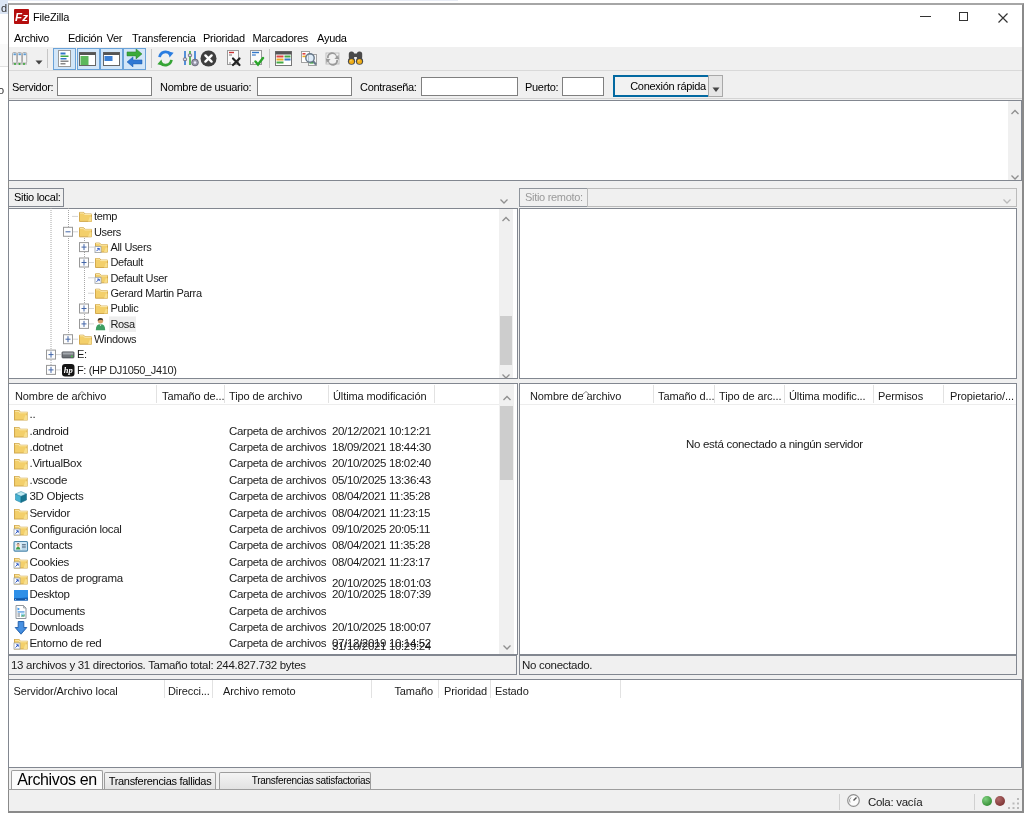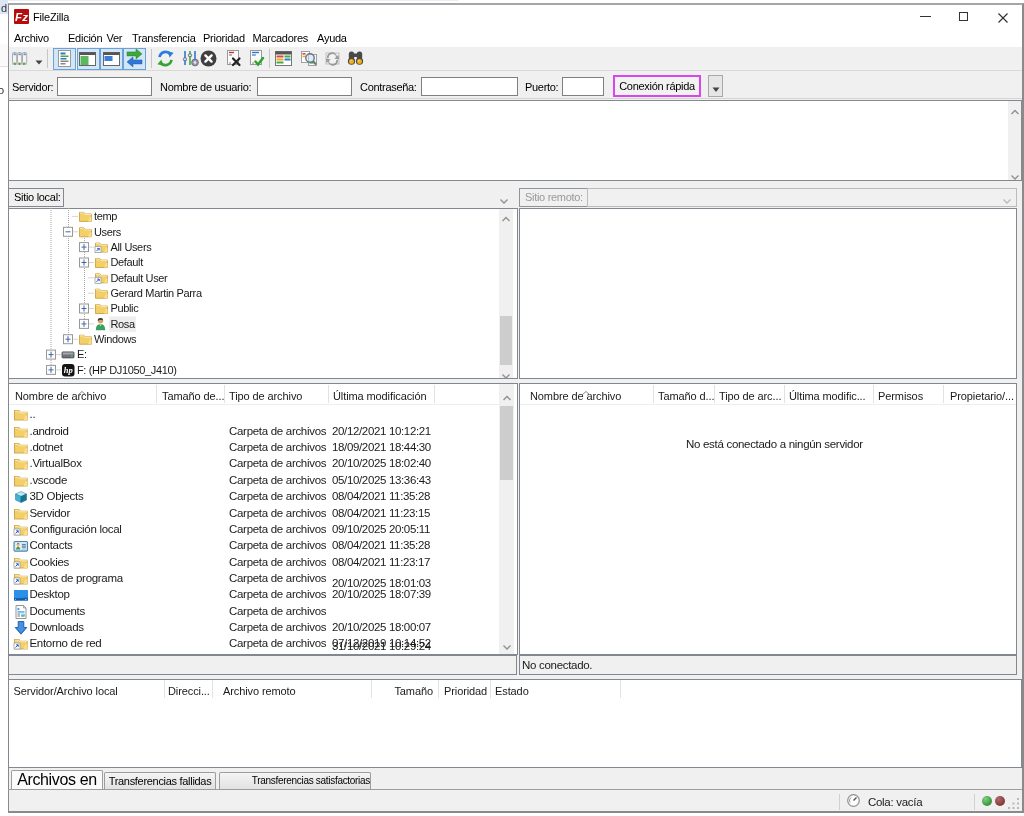--- a/index.html
+++ b/index.html
@@ -160,21 +160,21 @@
 
 <div class="abs" style="left:9px;top:71px;width:1013px;height:28px;background:#f0f0f0;border-bottom:1px solid #d4d4d4"></div>
 <div class="abs qc" style="left:12px;top:81px">Servidor:</div>
 <input style="left: 57px; top: 77px; width: 95px;">
 <div class="abs qc" style="left:160px;top:81px">Nombre de usuario:</div>
 <input style="left: 257px; top: 77px; width: 95px;">
 <div class="abs qc" style="left:360px;top:81px">Contraseña:</div>
 <input style="left: 421px; top: 77px; width: 97px;">
 <div class="abs qc" style="left:525px;top:81px">Puerto:</div>
 <input style="left: 562px; top: 77px; width: 42px;">
-<div class="abs" style="left:613px;top:75px;width:88px;height:22px;background:#f2f2f2;border:2px solid #d946ef;text-align:center;line-height:18px;font-size:11px;letter-spacing:-0.3px">Conexión rápida</div>
+<div class="abs" style="left:613px;top:75px;width:110px;height:22px;background:#f2f2f2;border:2px solid #0369a1;text-align:center;line-height:18px;font-size:11px;letter-spacing:-0.3px">Conexión rápida</div>
 <div class="abs" style="left:708px;top:75px;width:15px;height:22px;background:#e6e6e6;border:1px solid #a9a9a9"></div>
 <div class="abs" style="left:712px;top:83px;width:8px;height:8px"><svg width="8" height="8" viewBox="0 0 8 8" style="">
         <path d="M0.5,1.5 h7 l-3.5,4.5 z" fill="#444"></path>
       </svg></div>
 
 <div class="pane" style="left:8px;top:100px;width:1014px;height:81px"></div>
 <div class="sb" style="left:1008px;top:101px;width:13px;height:79px"></div>
 <div class="abs" style="left:1009.5px;top:105px;width:10px;height:7px"><svg width="10" height="7" viewBox="0 0 10 7" style="">
         <path d="M1.5,5 L5,1.5 L8.5,5" fill="none" stroke="#8f8f8f" stroke-width="1.3"></path>
       </svg></div>
@@ -521,20 +521,21 @@
 <div class="sb" style="left:499px;top:384px;width:15px;height:270px"></div>
 <div class="abs" style="left:501.5px;top:391px;width:10px;height:7px"><svg width="10" height="7" viewBox="0 0 10 7" style="">
         <path d="M1.5,5 L5,1.5 L8.5,5" fill="none" stroke="#8f8f8f" stroke-width="1.3"></path>
       </svg></div>
 <div class="abs" style="left:500px;top:406px;width:13px;height:74px;background:#cdcdcd"></div>
 <div class="abs" style="left:501.5px;top:640px;width:10px;height:7px"><svg width="10" height="7" viewBox="0 0 10 7" style="">
         <path d="M1.5,1.5 L5,5 L8.5,1.5" fill="none" stroke="#8f8f8f" stroke-width="1.3"></path>
       </svg></div>
 
 <div class="abs" style="left:8px;top:655px;width:509px;height:20px;background:#f0f0f0;border:1px solid #828790"></div>
+<div class="abs t11" style="left:11px;top:659px">13 archivos y 31 directorios. Tamaño total: 244.827.732 bytes</div>
 
 <div class="pane" style="left:519px;top:383px;width:498px;height:272px"></div>
 <div class="abs" style="left:652.5px;top:385px;width:1px;height:18px;background:#e2e2e2"></div>
 <div class="abs" style="left:713.5px;top:385px;width:1px;height:18px;background:#e2e2e2"></div>
 <div class="abs" style="left:784px;top:385px;width:1px;height:18px;background:#e2e2e2"></div>
 <div class="abs" style="left:873px;top:385px;width:1px;height:18px;background:#e2e2e2"></div>
 <div class="abs" style="left:943px;top:385px;width:1px;height:18px;background:#e2e2e2"></div>
 <div class="abs" style="left:520px;top:403.5px;width:496px;height:1px;background:#ededed"></div>
 <div class="abs hdr" style="left:530px;top:390px">Nombre de archivo</div>
 <div class="abs hdr" style="left:658px;top:390px">Tamaño d...</div>

